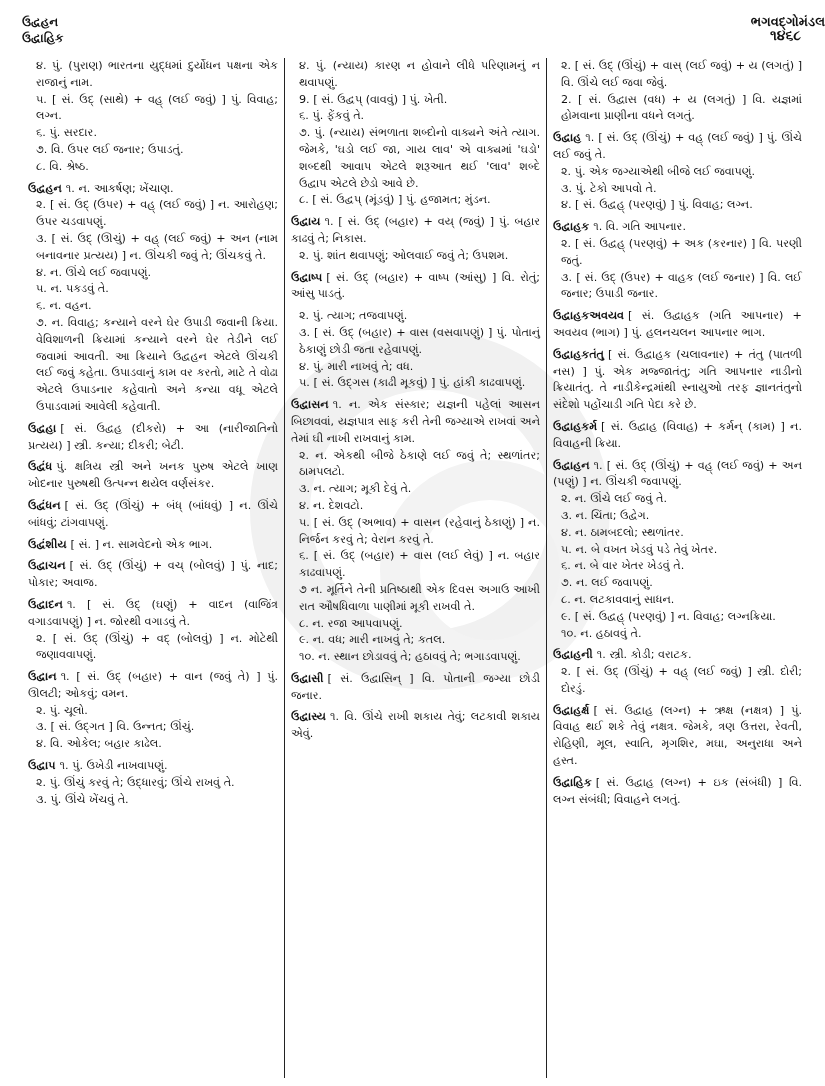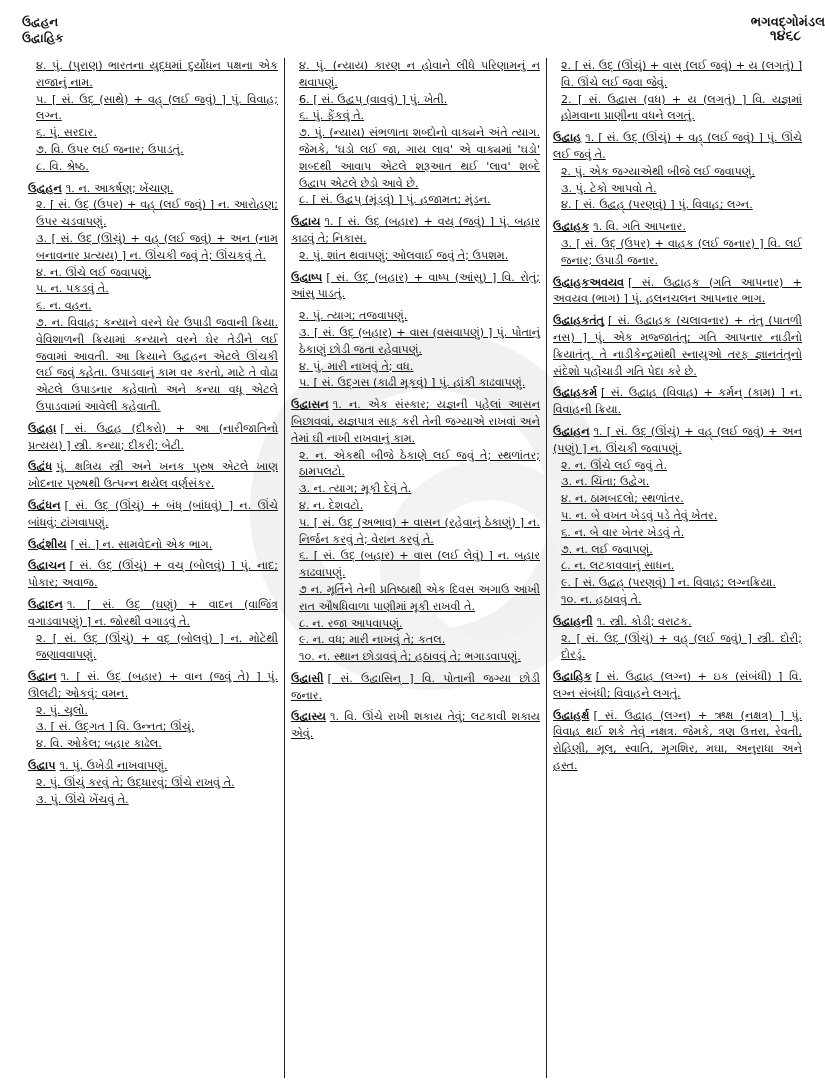--- a/index.html
+++ b/index.html
@@ -15,21 +15,21 @@
     position: absolute; left: 380px; top: 460px; width: 220px; height: 220px;
     border-radius: 50%; border: 40px solid #f3f3f3; box-sizing: border-box; z-index: 0;
   }
   .header { position: absolute; top: 8px; left: 0; width: 825px; height: 40px; z-index: 1; }
   .guide { position: absolute; left: 22px; top: 6px; font-size: 12px; font-weight: bold; line-height: 16px; }
   .title { position: absolute; left: 0; right: 0; top: 6px; text-align: right; font-size: 13px; font-weight: bold; }
   .pageno { position: absolute; right: 24px; top: 19px; font-size: 14px; font-weight: bold; }
   .columns { position: absolute; top: 58px; left: 22px; width: 795px; height: 1020px; display: flex; z-index: 1; }
   .col { width: 262px; padding: 0 6px; box-sizing: border-box; font-size: 11.2px; line-height: 16.8px; }
   .col + .col { border-left: 1.5px solid #222; }
-  .entry { margin-bottom: 5px; text-decoration: underline; }
+  .entry { margin-bottom: 5px; }
   .sense { text-align: justify; }
   .sense.indent { padding-left: 8px; }
   .hw { font-weight: bold; margin-right: 4px; }
 </style>
 </head>
 <body>
 
 <div class="watermark"></div>
 <div class="watermark2"></div>
 
@@ -87,21 +87,21 @@
       </div>
       <div class="entry">
         <div class="sense"><span class="hw">ઉદ્વાપ</span><span>૧. પું. ઉખેડી નાખવાપણું.</span></div>
         <div class="sense indent"><span>૨. પું. ઊંચું કરવું તે; ઉદ્ધારવું; ઊંચે રાખવું તે.</span></div>
         <div class="sense indent"><span>૩. પું. ઊંચે ખેંચવું તે.</span></div>
       </div>
     </div>
   <div class="col">
       <div class="entry">
         <div class="sense indent"><span>૪. પું. (ન્યાય) કારણ ન હોવાને લીધે પરિણામનું ન થવાપણું.</span></div>
-        <div class="sense indent"><span>6. [ સં. ઉદ્વપ્ (વાવવું) ] પું. ખેતી.</span></div>
+        <div class="sense indent"><span>9. [ સં. ઉદ્વપ્ (વાવવું) ] પું. ખેતી.</span></div>
         <div class="sense indent"><span>૬. પું. ફેંકવું તે.</span></div>
         <div class="sense indent"><span>૭. પું. (ન્યાય) સંભળાતા શબ્દોનો વાક્યને અંતે ત્યાગ. જેમકે, 'ઘડો લઈ જા, ગાય લાવ' એ વાક્યમાં 'ઘડો' શબ્દથી આવાપ એટલે શરૂઆત થઈ 'લાવ' શબ્દે ઉદ્વાપ એટલે છેડો આવે છે.</span></div>
         <div class="sense indent"><span>૮. [ સં. ઉદ્વપ્ (મૂંડવું) ] પું. હજામત; મુંડન.</span></div>
       </div>
       <div class="entry">
         <div class="sense"><span class="hw">ઉદ્વાય</span><span>૧. [ સં. ઉદ્ (બહાર) + વય્ (જવું) ] પું. બહાર કાઢવું તે; નિકાસ.</span></div>
         <div class="sense indent"><span>૨. પું. શાંત થવાપણું; ઓલવાઈ જવું તે; ઉપશમ.</span></div>
       </div>
       <div class="entry">
         <div class="sense"><span class="hw">ઉદ્વાષ્પ</span><span>[ સં. ઉદ્ (બહાર) + વાષ્પ (આંસુ) ] વિ. રોતું; આંસુ પાડતું.</span></div>
@@ -137,20 +137,21 @@
         <div class="sense indent"><span>2. [ સં. ઉદ્વાસ (વધ) + ય (લગતું) ] વિ. યજ્ઞમાં હોમવાના પ્રાણીના વધને લગતું.</span></div>
       </div>
       <div class="entry">
         <div class="sense"><span class="hw">ઉદ્વાહ</span><span>૧. [ સં. ઉદ્ (ઊંચું) + વહ્ (લઈ જવું) ] પું. ઊંચે લઈ જવું તે.</span></div>
         <div class="sense indent"><span>૨. પું. એક જગ્યાએથી બીજે લઈ જવાપણું.</span></div>
         <div class="sense indent"><span>૩. પું. ટેકો આપવો તે.</span></div>
         <div class="sense indent"><span>૪. [ સં. ઉદ્વહ્ (પરણવું) ] પું. વિવાહ; લગ્ન.</span></div>
       </div>
       <div class="entry">
         <div class="sense"><span class="hw">ઉદ્વાહક</span><span>૧. વિ. ગતિ આપનાર.</span></div>
+        <div class="sense indent"><span>૨. [ સં. ઉદ્વહ્ (પરણવું) + અક (કરનાર) ] વિ. પરણી જતું.</span></div>
         <div class="sense indent"><span>૩. [ સં. ઉદ્ (ઉપર) + વાહક (લઈ જનાર) ] વિ. લઈ જનાર; ઉપાડી જનાર.</span></div>
       </div>
       <div class="entry">
         <div class="sense"><span class="hw">ઉદ્વાહકઅવયવ</span><span>[ સં. ઉદ્વાહક (ગતિ આપનાર) + અવયવ (ભાગ) ] પું. હલનચલન આપનાર ભાગ.</span></div>
       </div>
       <div class="entry">
         <div class="sense"><span class="hw">ઉદ્વાહકતંતુ</span><span>[ સં. ઉદ્વાહક (ચલાવનાર) + તંતુ (પાતળી નસ) ] પું. એક મજ્જાતંતુ; ગતિ આપનાર નાડીનો ક્રિયાતંતુ. તે નાડીકેન્દ્રમાંથી સ્નાયુઓ તરફ જ્ઞાનતંતુનો સંદેશો પહોંચાડી ગતિ પેદા કરે છે.</span></div>
       </div>
       <div class="entry">
         <div class="sense"><span class="hw">ઉદ્વાહકર્મ</span><span>[ સં. ઉદ્વાહ (વિવાહ) + કર્મન્ (કામ) ] ન. વિવાહની ક્રિયા.</span></div>
@@ -165,19 +166,19 @@
         <div class="sense indent"><span>૭. ન. લઈ જવાપણું.</span></div>
         <div class="sense indent"><span>૮. ન. લટકાવવાનું સાધન.</span></div>
         <div class="sense indent"><span>૯. [ સં. ઉદ્વહ્ (પરણવું) ] ન. વિવાહ; લગ્નક્રિયા.</span></div>
         <div class="sense indent"><span>૧૦. ન. હઠાવવું તે.</span></div>
       </div>
       <div class="entry">
         <div class="sense"><span class="hw">ઉદ્વાહની</span><span>૧. સ્ત્રી. કોડી; વરાટક.</span></div>
         <div class="sense indent"><span>૨. [ સં. ઉદ્ (ઊંચું) + વહ્ (લઈ જવું) ] સ્ત્રી. દોરી; દોરડું.</span></div>
       </div>
       <div class="entry">
-        <div class="sense"><span class="hw">ઉદ્વાહિક</span><span>[ સં. ઉદ્વાહ (લગ્ન) + ઇક (સંબંધી) ] વિ. લગ્ન સંબંધી; વિવાહને લગતું.</span></div>
+        <div class="sense"><span class="hw">ઉદ્વાહર્ક્ષ</span><span>[ સં. ઉદ્વાહ (લગ્ન) + ઋક્ષ (નક્ષત્ર) ] પું. વિવાહ થઈ શકે તેવું નક્ષત્ર. જેમકે, ત્રણ ઉત્તરા, રેવતી, રોહિણી, મૂલ, સ્વાતિ, મૃગશિર, મઘા, અનુરાધા અને હસ્ત.</span></div>
       </div>
       <div class="entry">
-        <div class="sense"><span class="hw">ઉદ્વાહર્ક્ષ</span><span>[ સં. ઉદ્વાહ (લગ્ન) + ઋક્ષ (નક્ષત્ર) ] પું. વિવાહ થઈ શકે તેવું નક્ષત્ર. જેમકે, ત્રણ ઉત્તરા, રેવતી, રોહિણી, મૂલ, સ્વાતિ, મૃગશિર, મઘા, અનુરાધા અને હસ્ત.</span></div>
+        <div class="sense"><span class="hw">ઉદ્વાહિક</span><span>[ સં. ઉદ્વાહ (લગ્ન) + ઇક (સંબંધી) ] વિ. લગ્ન સંબંધી; વિવાહને લગતું.</span></div>
       </div>
     </div>
 </div>
 
 </body></html>

